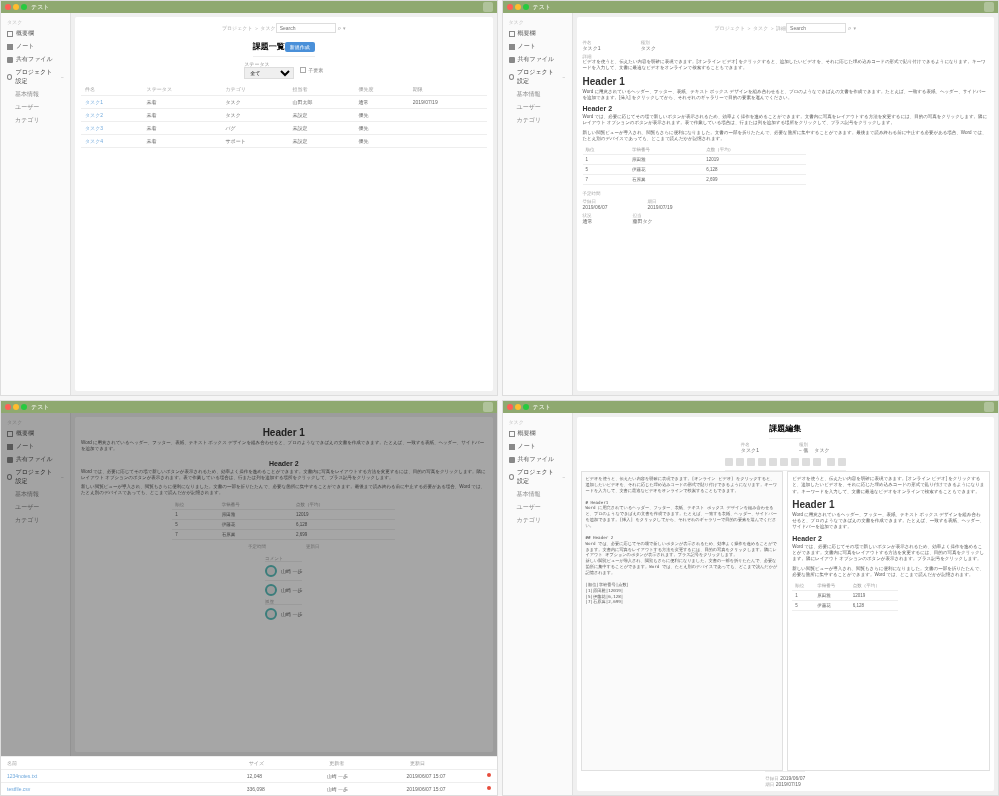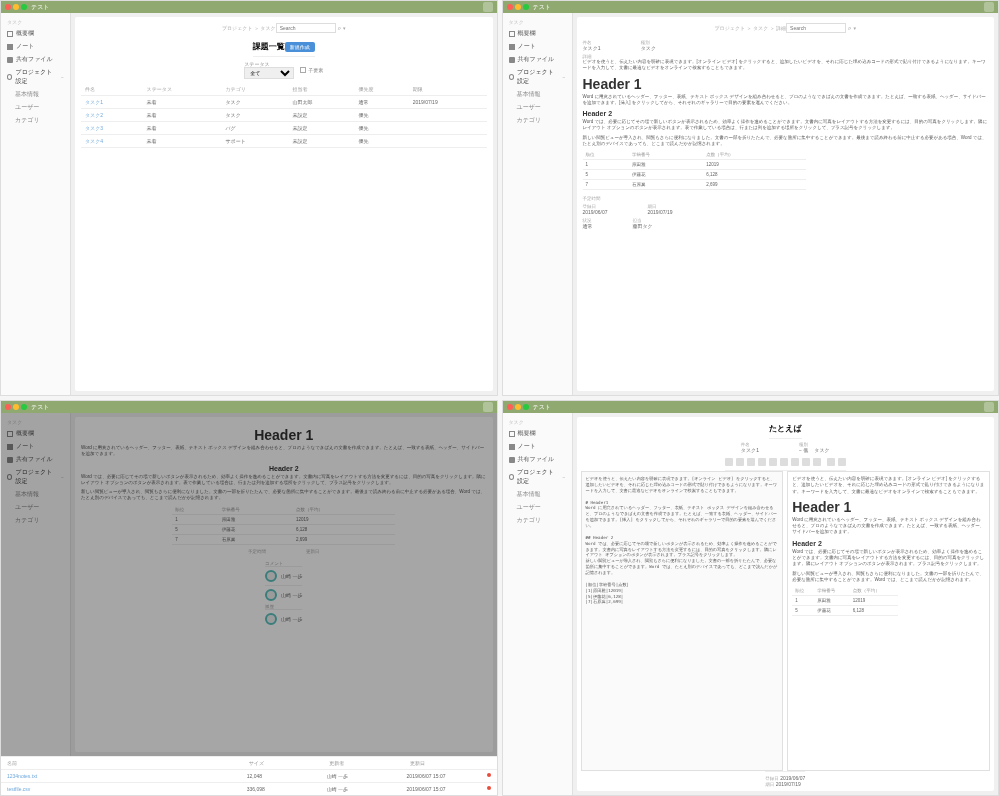--- a/index.html
+++ b/index.html
@@ -36,21 +36,21 @@
     .filter-row select { font-size:5px; border:1px solid #ddd; padding:1px; width:50px; }
     .chk { display:inline-flex; align-items:center; gap:2px; }
     .chk .box { width:6px; height:6px; border:1px solid #aaa; }
     table { width:100%; border-collapse:collapse; font-size:5px; }
     th,td { text-align:left; padding:3px 4px; border-bottom:1px solid #eee; color:#666; }
     th { color:#999; font-weight:400; }
     td.link { color:#6FA8DC; }
     .detail-block { font-size:5px; color:#666; }
     .detail-block .row2 { display:flex; gap:40px; margin:3px 0; }
     .detail-block .lbl { color:#aaa; font-size:4.5px; }
-    .detail-block h3 { font-size:14px; font-weight:700; color:#333; margin:4px 0 2px; }
+    .detail-block h3 { font-size:10px; font-weight:700; color:#333; margin:4px 0 2px; }
     .detail-block h4 { font-size:7px; font-weight:700; color:#333; margin:4px 0 2px; }
     .detail-block p { font-size:4.5px; line-height:1.4; margin-bottom:3px; color:#555; }
     .mini-table { width:55%; }
     .mini-table th,.mini-table td { padding:2px 3px; font-size:4.5px; }
     .grey-overlay { position:absolute; inset:0; background:rgba(0,0,0,0.35); }
     .comment-block { padding:4px 0; }
     .comment-item { display:flex; align-items:center; gap:4px; padding:3px 0; border-top:1px solid #eee; font-size:5px; }
     .avatar { width:12px; height:12px; border-radius:50%; border:2px solid #5BC0BE; background:#eee; }
     .bottom-file-rows { background:#fff; }
     .bottom-file-rows .frow { display:flex; padding:3px 6px; border-top:1px solid #eee; font-size:5px; color:#666; }
@@ -462,21 +462,21 @@
           <span>基本情報</span>
         </div>
       <div class="item sub-item">
           <span>ユーザー</span>
         </div>
       <div class="item sub-item">
           <span>カテゴリ</span>
         </div>
     </div>
     <div class="content" style="padding:4px">
-      <h2 style="font-size:8px;font-weight:600;padding:2px 0 4px;border-bottom:1px solid #eee">たとえば</h2>
+      <h2 style="font-size:8px;font-weight:600;padding:2px 0 4px;border-bottom:1px solid #eee">課題編集</h2>
       <div class="detail-block">
         <div class="row2" style="align-items:flex-end">
           <div>
               <div class="lbl">件名</div>
               <div>タスク1</div>
             </div>
           <div style="flex:1">
               <div class="lbl">種別</div>
               <div style="display:flex;align-items:center;gap:3px">
                 <span>− 低</span>

